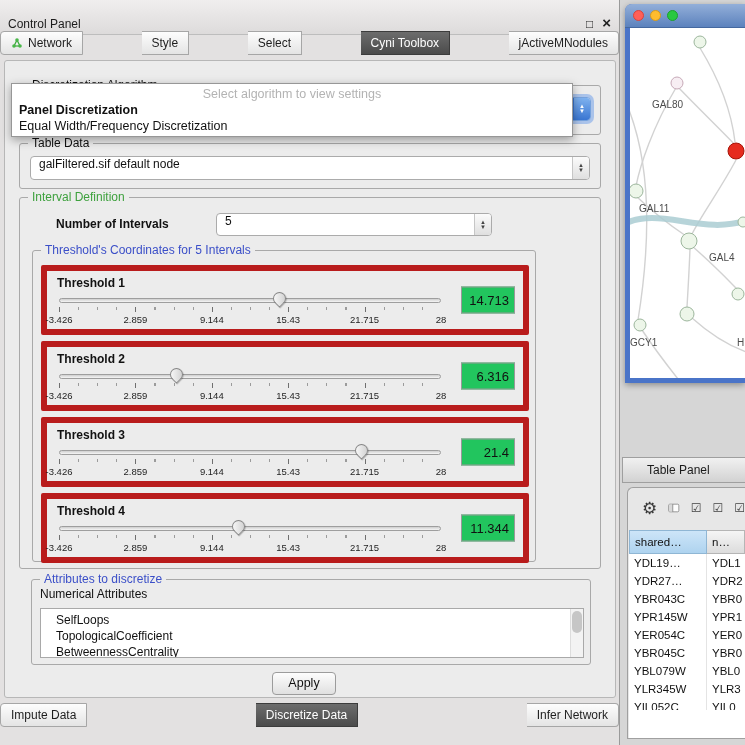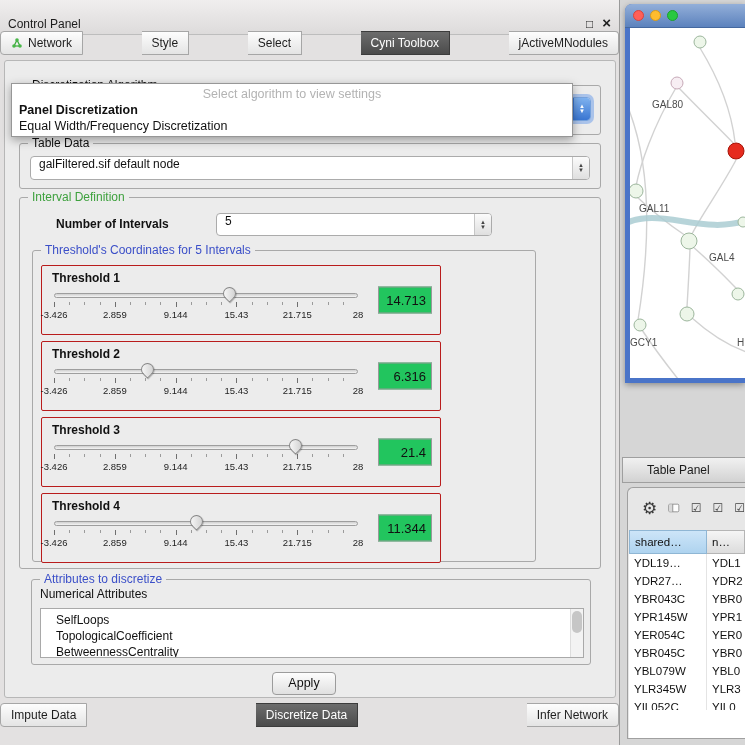--- a/index.html
+++ b/index.html
@@ -43,21 +43,21 @@
   .ov-row.b{font-weight:bold}
 
   .g-tdata{left:14px;top:82px;width:582px;height:46px}
   .tdata-combo{left:10px;top:12px;width:560px;height:24px}
 
   .g-interval{left:14px;top:136px;width:582px;height:372px}
   .ni-label{position:absolute;left:36px;top:19px;font-size:12px;font-weight:bold;color:#111}
   .ni-combo{left:196px;top:15px;width:276px;height:23px}
 
   .g-thr{left:12px;top:52px;width:504px;height:312px}
-  .tpanel{position:absolute;left:8px;width:400px;height:70px;border:1px solid #b91c1c;border-radius:2px;background:#ececec;padding:5px 10px}
+  .tpanel{position:absolute;left:8px;width:488px;height:70px;border:6px solid #b91c1c;border-radius:2px;background:#ececec;padding:5px 10px}
   .tp-label{font-size:12px;font-weight:bold;color:#111}
   .sld{position:relative;height:40px;margin-right:70px;margin-top:1px}
   .track{position:absolute;top:7px;left:2px;right:2px;height:5px;background:linear-gradient(#cfcfcf,#f5f5f5);border:1px solid #9e9e9e;border-radius:3px}
   .thumb{position:absolute;top:1px;width:13px;height:13px;background:linear-gradient(135deg,#fdfdfd,#cccccc);border:1px solid #868686;border-radius:50% 50% 50% 0;transform:rotate(-45deg);box-shadow:0 1px 1px rgba(0,0,0,.25);z-index:2}
   .ticks{position:absolute;top:16px;left:2px;right:2px;height:5px;background-image:repeating-linear-gradient(90deg,#6f6f6f 0 1px,transparent 1px 20%),repeating-linear-gradient(90deg,#9b9b9b 0 1px,transparent 1px 5%);background-size:100% 5px,100% 3px;background-repeat:no-repeat}
   .slabels{position:absolute;top:23px;left:2px;right:2px;height:12px;font-size:9.5px;color:#1e1e1e}
   .slabels span{position:absolute;transform:translateX(-50%);white-space:nowrap}
   .tval{position:absolute;right:8px;top:50%;transform:translateY(-50%);width:54px;height:27px;background:#22c55e;border:1px solid #999;font-size:13px;color:#111;text-align:right;line-height:25px;padding-right:5px}
 
   .g-attr{left:26px;top:518px;width:560px;height:86px}

